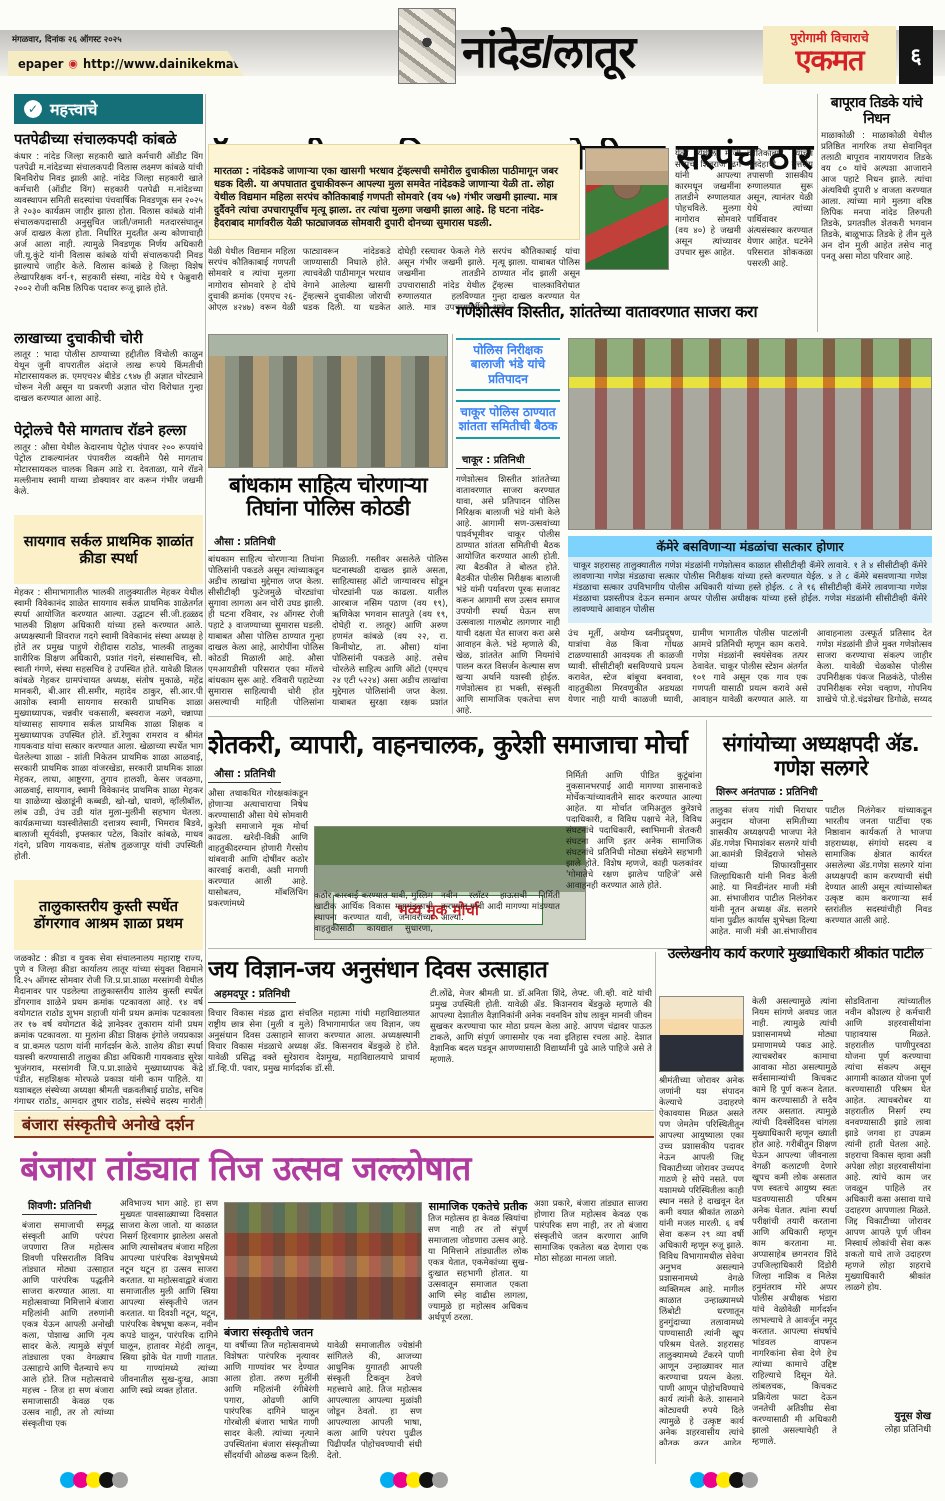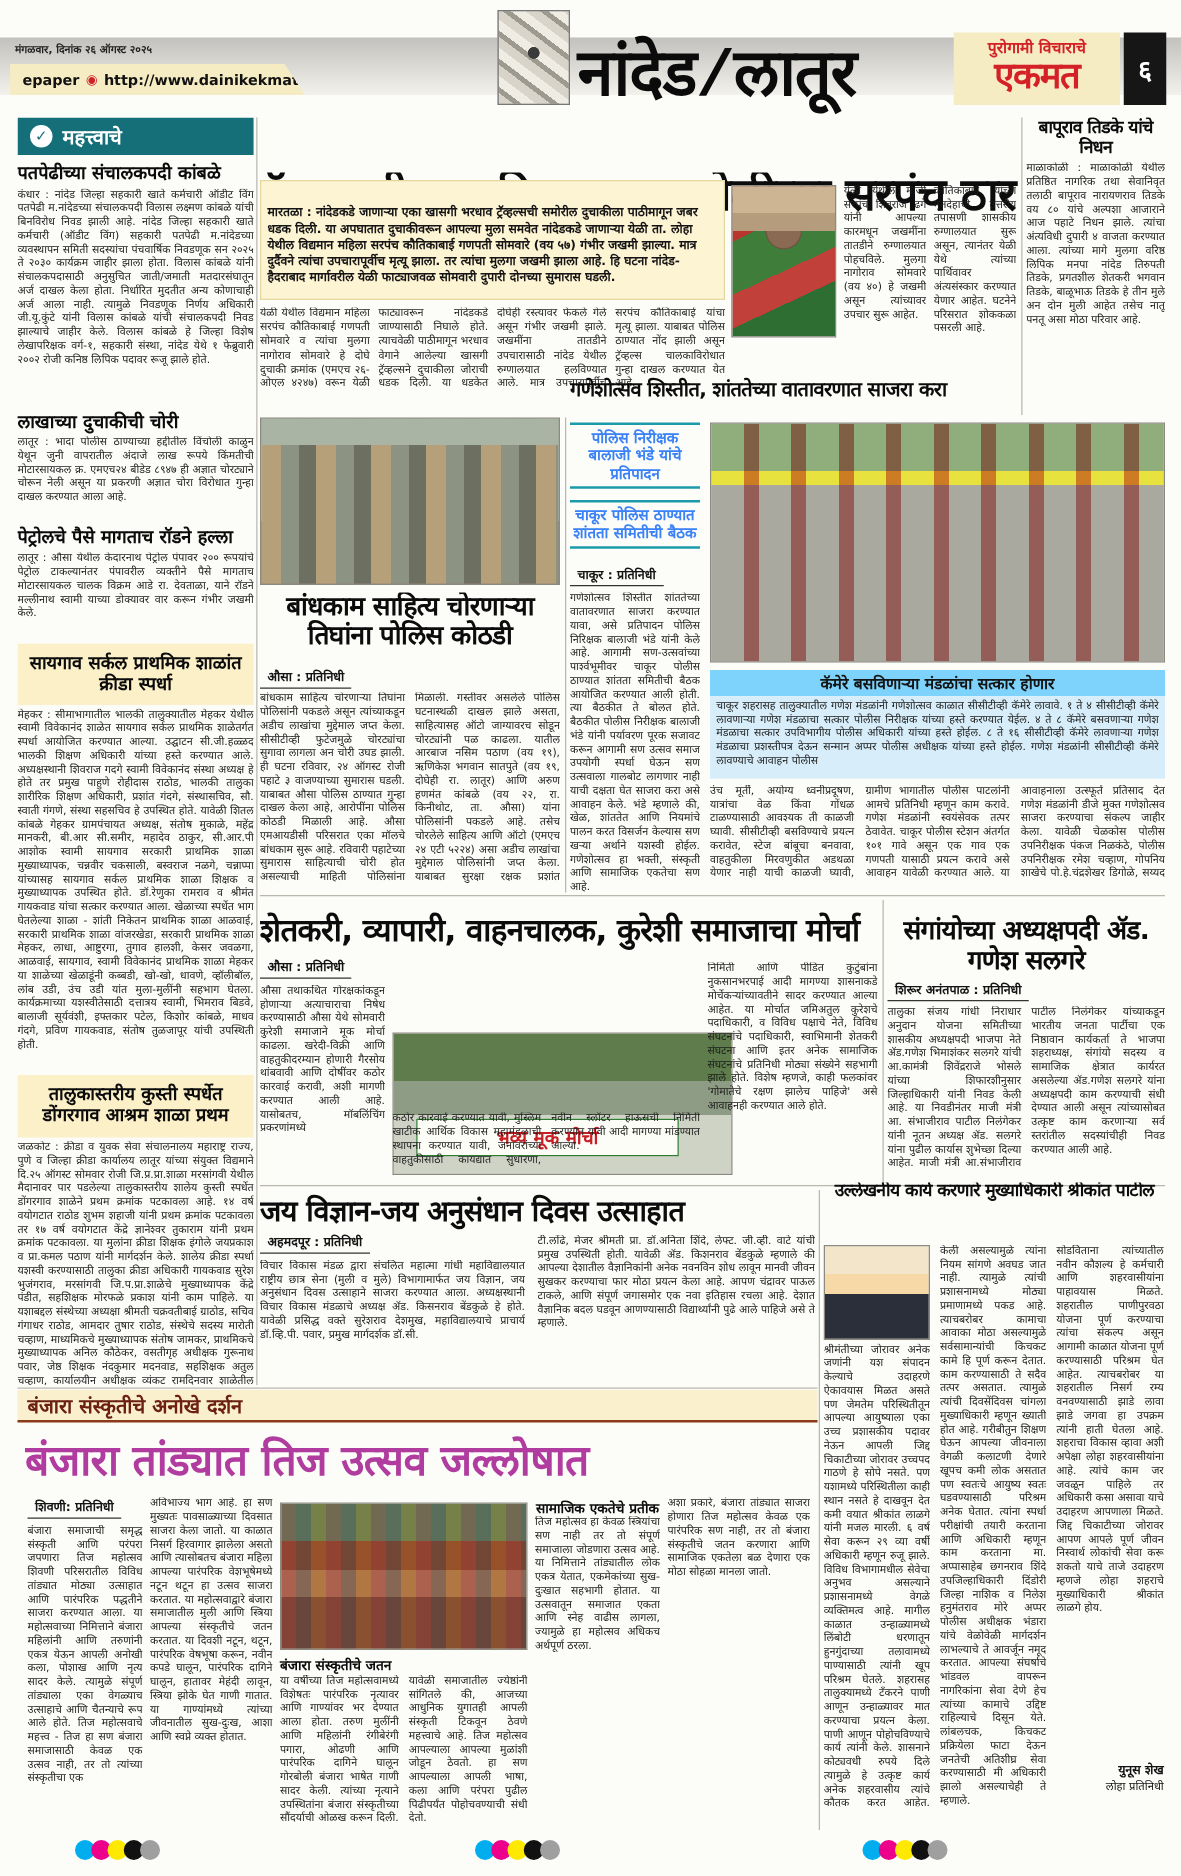--- a/index.html
+++ b/index.html
@@ -18,34 +18,34 @@
   .photo{border:1px solid #8a8a80;}
   
   .mh-band{left:0;top:30;width:945px;height:46px;background:linear-gradient(180deg,#c2c1bd,#f2f1ec);}
   .mh-date{left:12px;top:33px;font-size:8.5px;font-weight:700;color:#222;}
   .mh-epaper{left:8px;top:51px;width:236px;height:25px;background:#f6ecc3;clip-path:polygon(0 0,93% 0,100% 100%,0 100%);
              display:flex;align-items:center;gap:5px;padding-left:10px;font-size:11.5px;font-weight:700;color:#111;}
   .globe{color:#cf2128;font-size:11px;}
   .mh-logo{left:398px;top:8px;width:58px;height:76px;border:1px solid #777;
      background:radial-gradient(circle at 50% 45%,#3a3a3a 9%,transparent 10%),
                 repeating-linear-gradient(37deg,#d8d4ca 0 7px,#9d9a90 7px 11px,#efece4 11px 18px),#cfccc2;}
-  .mh-section{left:462px;top:20px;font-size:52px;font-weight:800;letter-spacing:-1px;color:#0b0b0b;font-family:Liberation Mono, monospace;}
+  .mh-section{left:462px;top:20px;font-size:44px;font-weight:800;letter-spacing:-1px;color:#0b0b0b;font-family:Liberation Sans, sans-serif;}
   .mh-brandbox{left:763px;top:26px;width:133px;height:58px;background:#f6ecc3;text-align:center;padding-top:3px;}
   .mh-kicker{font-size:12.5px;font-weight:800;color:#d42127;}
   .mh-brand{font-size:29px;font-weight:800;color:#d42127;letter-spacing:-1px;line-height:1;}
   .mh-pageno{left:899px;top:26px;width:34px;height:58px;background:#161616;color:#fff;font-size:21px;font-weight:700;
              display:flex;align-items:center;justify-content:center;}
   
   .sidebar{left:14px;top:94px;width:189px;height:1014px;}
   .sb-head{height:30px;background:#156f78;color:#fff;display:flex;align-items:center;gap:8px;padding-left:10px;}
   .sb-check{width:18px;height:18px;border-radius:50%;background:#fff;color:#156f78;font-size:12px;font-weight:800;
             display:flex;align-items:center;justify-content:center;}
   .sb-title{font-size:16px;font-weight:800;}
   .sb-art-title{font-size:14.5px;font-weight:800;margin-top:7px;line-height:1.15;color:#0b0b0b;}
-  .sb-art-title.band{background:#fbf0c8;text-align:center;padding:8px 2px;}
+  .sb-art-title.band{background:#fbf0c8;text-align:center;padding:18px 2px;}
   .sb-body{margin-top:3px;}
   
   .lead-headline{font-size:36px;line-height:1.05;white-space:nowrap;margin-top:44px;}
   .leadbox{background:#fdf4d3;border:1px solid #e4d79f;padding:20px 5px;font-weight:700;font-size:9.8px;line-height:1.32;}
   .deck{border-top:2px solid #1b9aaa;border-bottom:2px solid #1b9aaa;font-size:12px;font-weight:800;text-align:center;
         color:#3b82f6;padding:3px 1px;line-height:1.2;}
   .bluebox-t{background:#7dd3fc;font-size:12.5px;font-weight:800;text-align:center;padding:2px 0;}
   .bluebox-b{background:#d7eefa;padding:3px 5px;}
   .banner{background:#fdfdf8;border:1px solid #2e7d32;color:#c81f25;font-weight:800;font-size:15px;text-align:center;line-height:1.9;}
   .kickband{background:#faf0cd;border-bottom:2px solid #8a3b1b;font-size:16px;font-weight:800;color:#6b2012;

